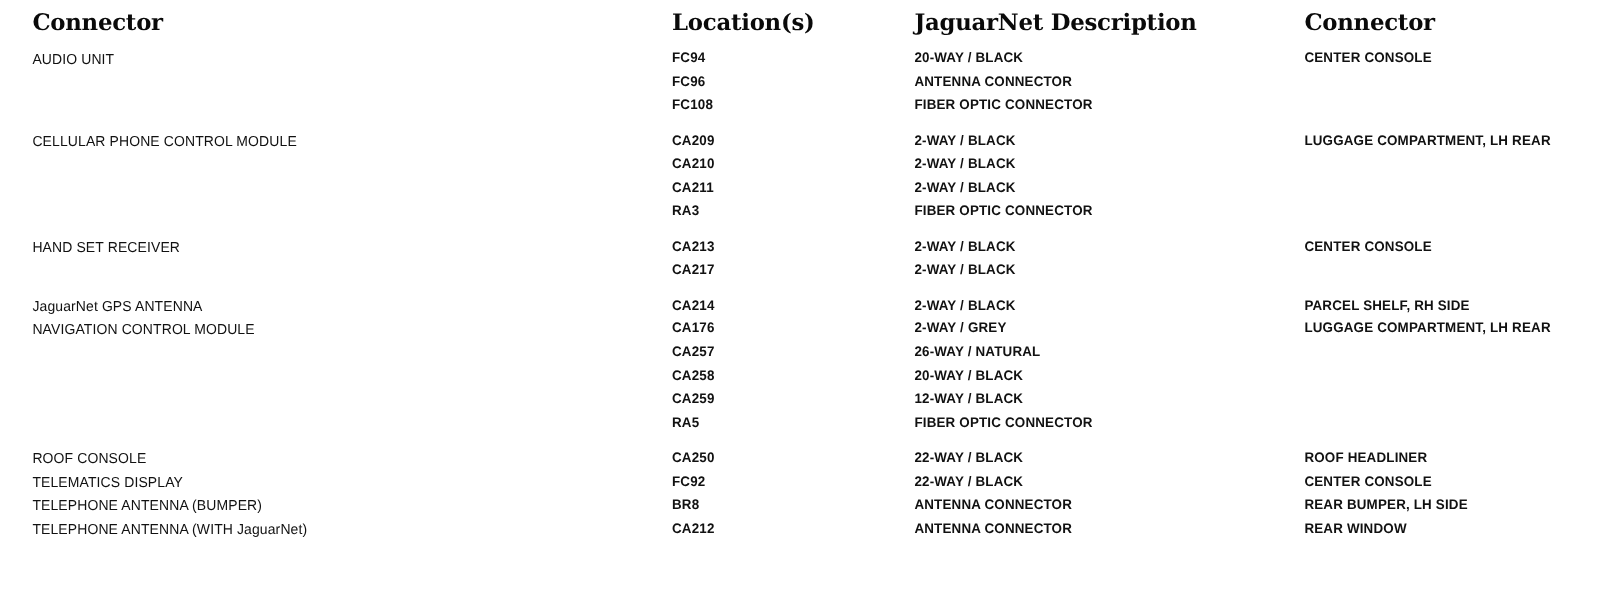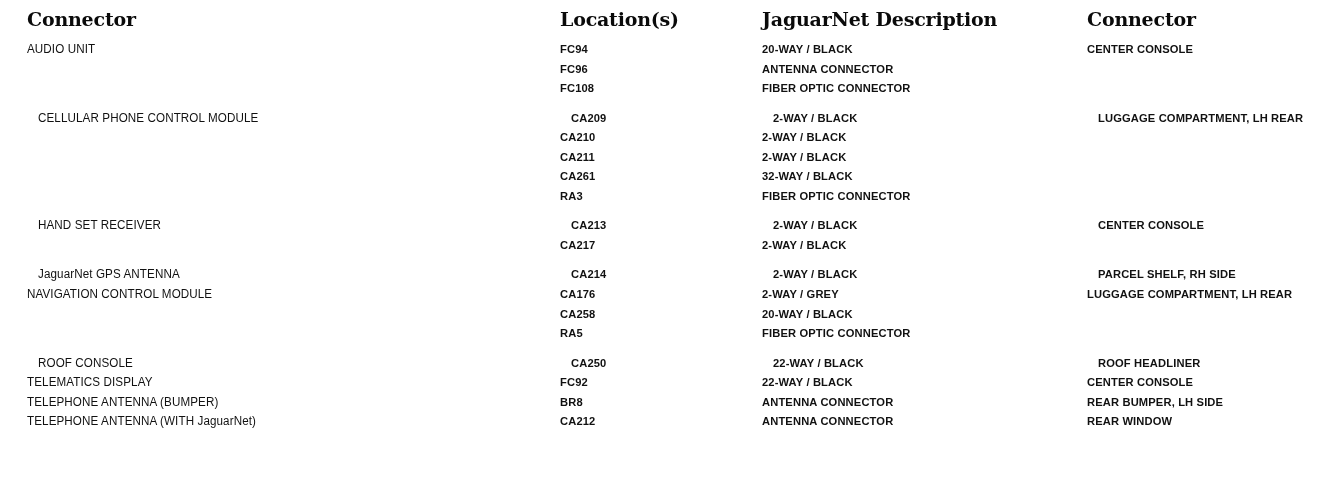--- a/index.html
+++ b/index.html
@@ -48,21 +48,21 @@
     position: absolute;
     top: 40px;
     left: 0;
     width: 1344px;
   }
 
   .line {
     position: relative;
     height: 19.6px;
   }
-  .line.gap { height: 29.4px; margin-left: 11px; }
+  .line.gap { height: 29.4px; }
 
   .cell {
     position: absolute;
     top: 0;
     font-family: "Liberation Sans", sans-serif;
     font-weight: bold;
     font-size: 11.5px;
     line-height: 19.6px;
     letter-spacing: 0.15px;
     color: #111111;
@@ -112,24 +112,20 @@
       </div>
       <div class="line">
         <div class="cell c-connector">CA210</div>
         <div class="cell c-description">2-WAY / BLACK</div>
       </div>
       <div class="line">
         <div class="cell c-connector">CA211</div>
         <div class="cell c-description">2-WAY / BLACK</div>
       </div>
       <div class="line">
-        <div class="cell c-connector">CA261</div>
-        <div class="cell c-description">32-WAY / BLACK</div>
-      </div>
-      <div class="line">
         <div class="cell c-connector">RA3</div>
         <div class="cell c-description">FIBER OPTIC CONNECTOR</div>
       </div>
       <div class="line gap">
         <div class="cell comp c-component" style="top: 9.8px;">HAND SET RECEIVER</div>
         <div class="cell c-connector" style="top: 9.8px;">CA213</div>
         <div class="cell c-description" style="top: 9.8px;">2-WAY / BLACK</div>
         <div class="cell c-location" style="top: 9.8px;">CENTER CONSOLE</div>
       </div>
       <div class="line">
@@ -142,22 +138,30 @@
         <div class="cell c-description" style="top: 9.8px;">2-WAY / BLACK</div>
         <div class="cell c-location" style="top: 9.8px;">PARCEL SHELF, RH SIDE</div>
       </div>
       <div class="line">
         <div class="cell comp c-component">NAVIGATION CONTROL MODULE</div>
         <div class="cell c-connector">CA176</div>
         <div class="cell c-description">2-WAY / GREY</div>
         <div class="cell c-location">LUGGAGE COMPARTMENT, LH REAR</div>
       </div>
       <div class="line">
+        <div class="cell c-connector">CA257</div>
+        <div class="cell c-description">26-WAY / NATURAL</div>
+      </div>
+      <div class="line">
         <div class="cell c-connector">CA258</div>
         <div class="cell c-description">20-WAY / BLACK</div>
+      </div>
+      <div class="line">
+        <div class="cell c-connector">CA259</div>
+        <div class="cell c-description">12-WAY / BLACK</div>
       </div>
       <div class="line">
         <div class="cell c-connector">RA5</div>
         <div class="cell c-description">FIBER OPTIC CONNECTOR</div>
       </div>
       <div class="line gap">
         <div class="cell comp c-component" style="top: 9.8px;">ROOF CONSOLE</div>
         <div class="cell c-connector" style="top: 9.8px;">CA250</div>
         <div class="cell c-description" style="top: 9.8px;">22-WAY / BLACK</div>
         <div class="cell c-location" style="top: 9.8px;">ROOF HEADLINER</div>

